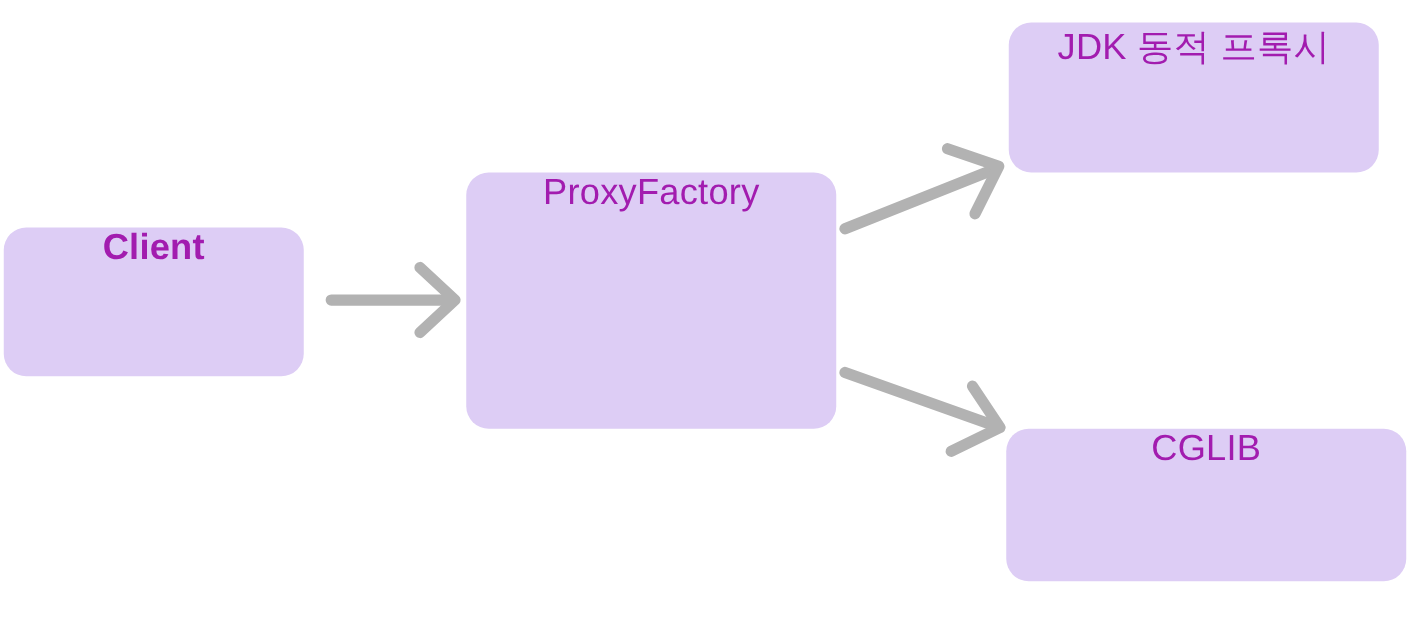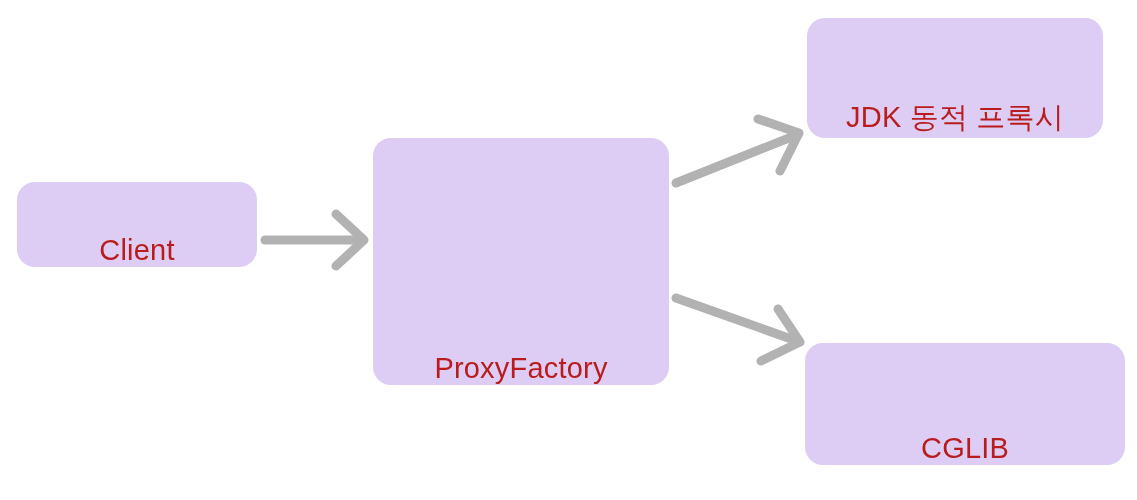--- a/index.html
+++ b/index.html
@@ -20,30 +20,30 @@
     left: 0;
     top: 0;
     width: 1137px;
     height: 500px;
   }
   .node {
     position: absolute;
     background: #ddcdf5;
     border-radius: 18px;
     display: flex;
-    align-items: flex-end;
+    align-items: flex-start;
     justify-content: center;
-    color: #b91c1c;
+    color: #a21caf;
     font-size: 29px;
     font-weight: 500;
     letter-spacing: 0.2px;
     text-align: center;
   }
-  .node-client        { left: 17px;  top: 182px; width: 240px; height: 85px; }
-  .node-proxyfactory  { left: 373px; top: 138px; width: 296px; height: 247px; }
+  .node-client        { left: 3px;  top: 182px; width: 240px; height: 119px; font-weight: bold; }
+  .node-proxyfactory  { left: 373px; top: 138px; width: 296px; height: 205px; }
   .node-jdk           { left: 807px; top: 18px;  width: 296px; height: 120px; }
   .node-cglib         { left: 805px; top: 343px; width: 320px; height: 122px; }
   .edge {
     fill: none;
     stroke-width: 9;
     stroke-linecap: round;
     stroke-linejoin: round;
   }
 </style>
 </head>

